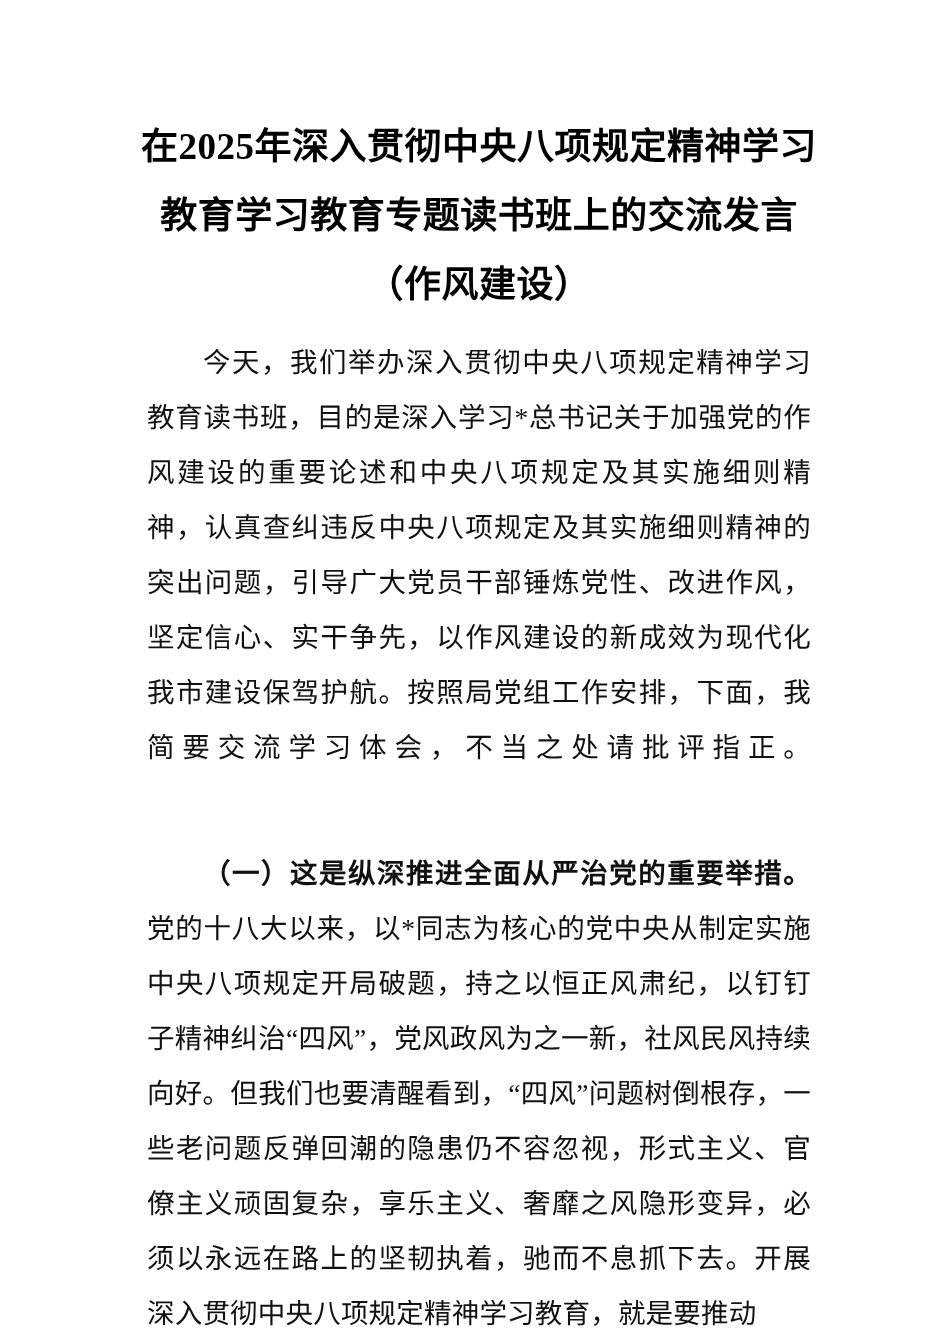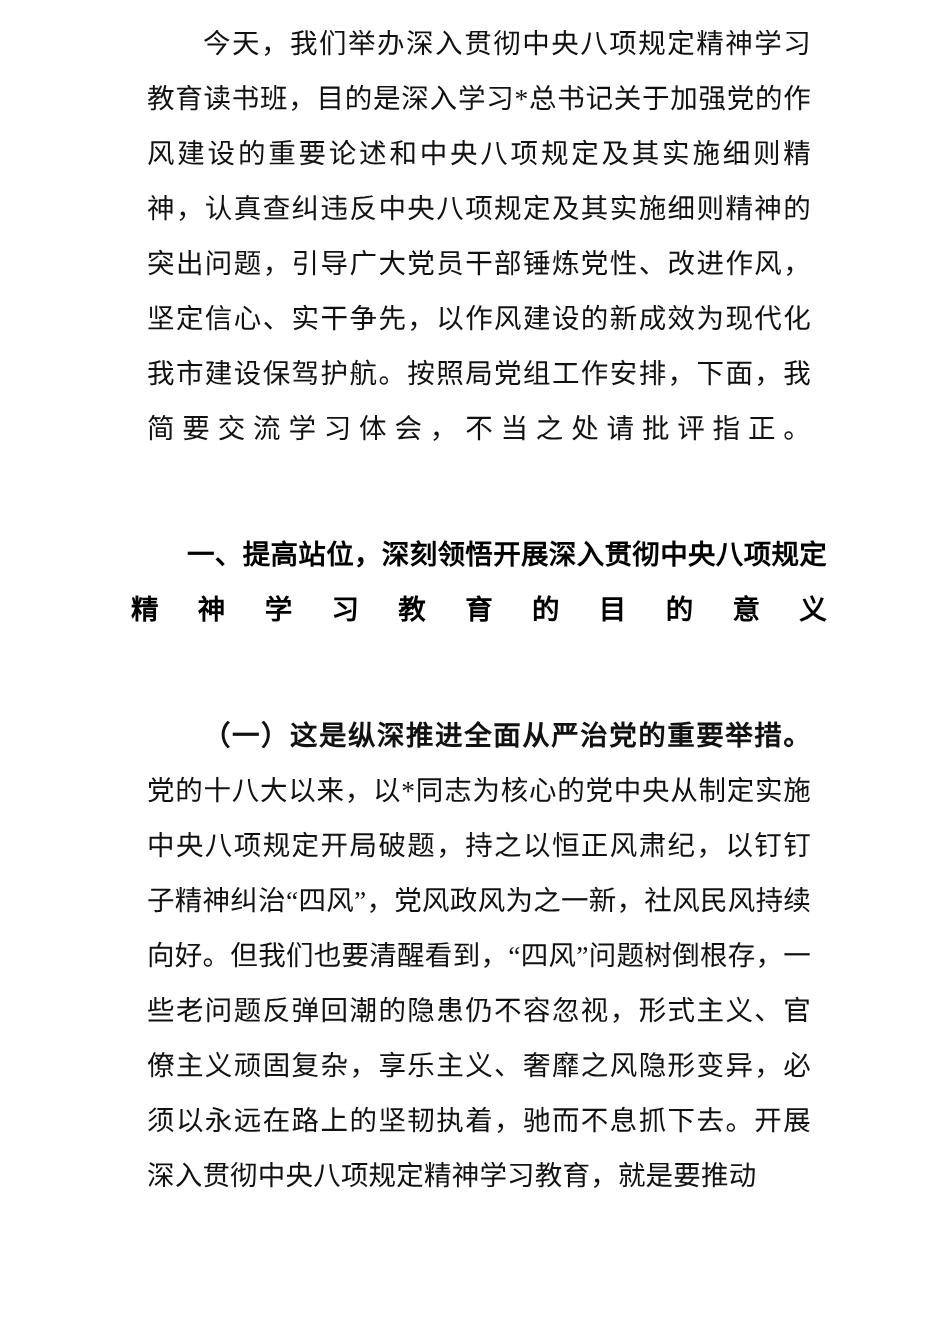--- a/index.html
+++ b/index.html
@@ -91,22 +91,22 @@
   .section-heading.no-stretch::after {
     content: none;
   }
 </style>
 </head>
 <body>
 
 <div class="page">
   <div class="content">
 
+    <h1 class="doc-title" id="title-el">在2025年深入贯彻中央八项规定精神学习教育学习教育专题读书班上的交流发言（作风建设）</h1>
 
     <p class="para">今天，我们举办深入贯彻中央八项规定精神学习教育读书班，目的是深入学习*总书记关于加强党的作风建设的重要论述和中央八项规定及其实施细则精神，认真查纠违反中央八项规定及其实施细则精神的突出问题，引导广大党员干部锤炼党性、改进作风，坚定信心、实干争先，以作风建设的新成效为现代化我市建设保驾护航。按照局党组工作安排，下面，我简要交流学习体会，不当之处请批评指正。</p>
 
-    <p class="section-heading">一、提高站位，深刻领悟开展深入贯彻中央八项规定精神学习教育的目的意义</p>
 
 
     <p class="para no-stretch" id="item1-el"><span class="lead">（一）这是纵深推进全面从严治党的重要举措。</span><span>党的十八大以来，以*同志为核心的党中央从制定实施中央八项规定开局破题，持之以恒正风肃纪，以钉钉子精神纠治“四风”，党风政风为之一新，社风民风持续向好。但我们也要清醒看到，“四风”问题树倒根存，一些老问题反弹回潮的隐患仍不容忽视，形式主义、官僚主义顽固复杂，享乐主义、奢靡之风隐形变异，必须以永远在路上的坚韧执着，驰而不息抓下去。开展深入贯彻中央八项规定精神学习教育，就是要推动</span></p>
 
   </div>
 </div>
 
 </body></html>

